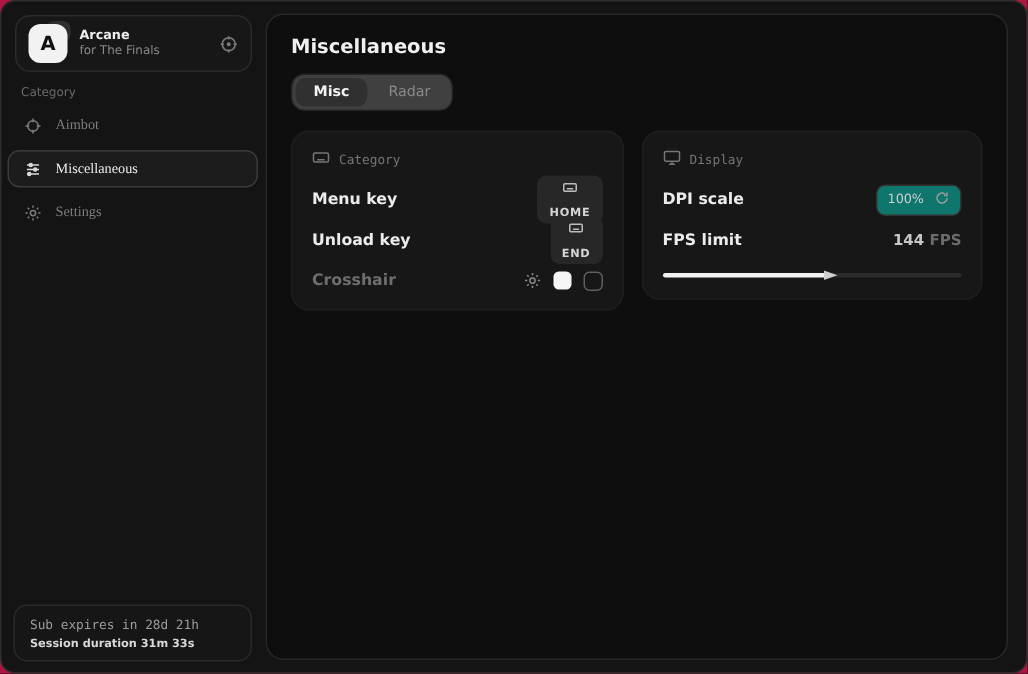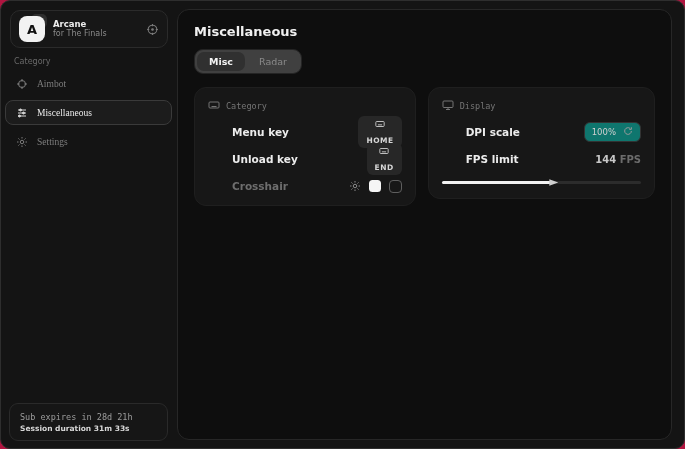--- a/index.html
+++ b/index.html
@@ -71,21 +71,21 @@
   .panels { margin-top:13px; display:flex; gap:12px; align-items:flex-start; }
   .panel { background:#171717; border:1px solid #1f1f1f; border-radius:12px; padding:11px 13px; }
   .panel-general { width:232px; }
   .panel-display { width:238px; }
 
   .panel-head { display:flex; align-items:center; gap:6px; color:#757575;
     font-family:"DejaVu Sans Mono","Liberation Mono",monospace; font-size:8.5px; }
   .panel-head svg { color:#757575; }
 
   .row { display:flex; align-items:center; justify-content:space-between; margin-top:11px; height:16px; }
-  .row-label { color:#ececec; font-size:10.5px; font-weight:600;margin-left:24px; }
+  .row-label { color:#ececec; font-size:10.5px; font-weight:600; }
   .row-label.dim { color:#6e6e6e; }
 
   .key-badge {
     display:inline-flex; align-items:center; gap:5px;
     background:#272727; border-radius:6px; padding:3px 8px;
     color:#d6d6d6; font-size:7.5px; font-weight:700; letter-spacing:.5px;flex-direction:column;
   }
   .key-badge svg { color:#bdbdbd; }
 
   .crosshair-controls { display:flex; align-items:center; gap:8px; }

